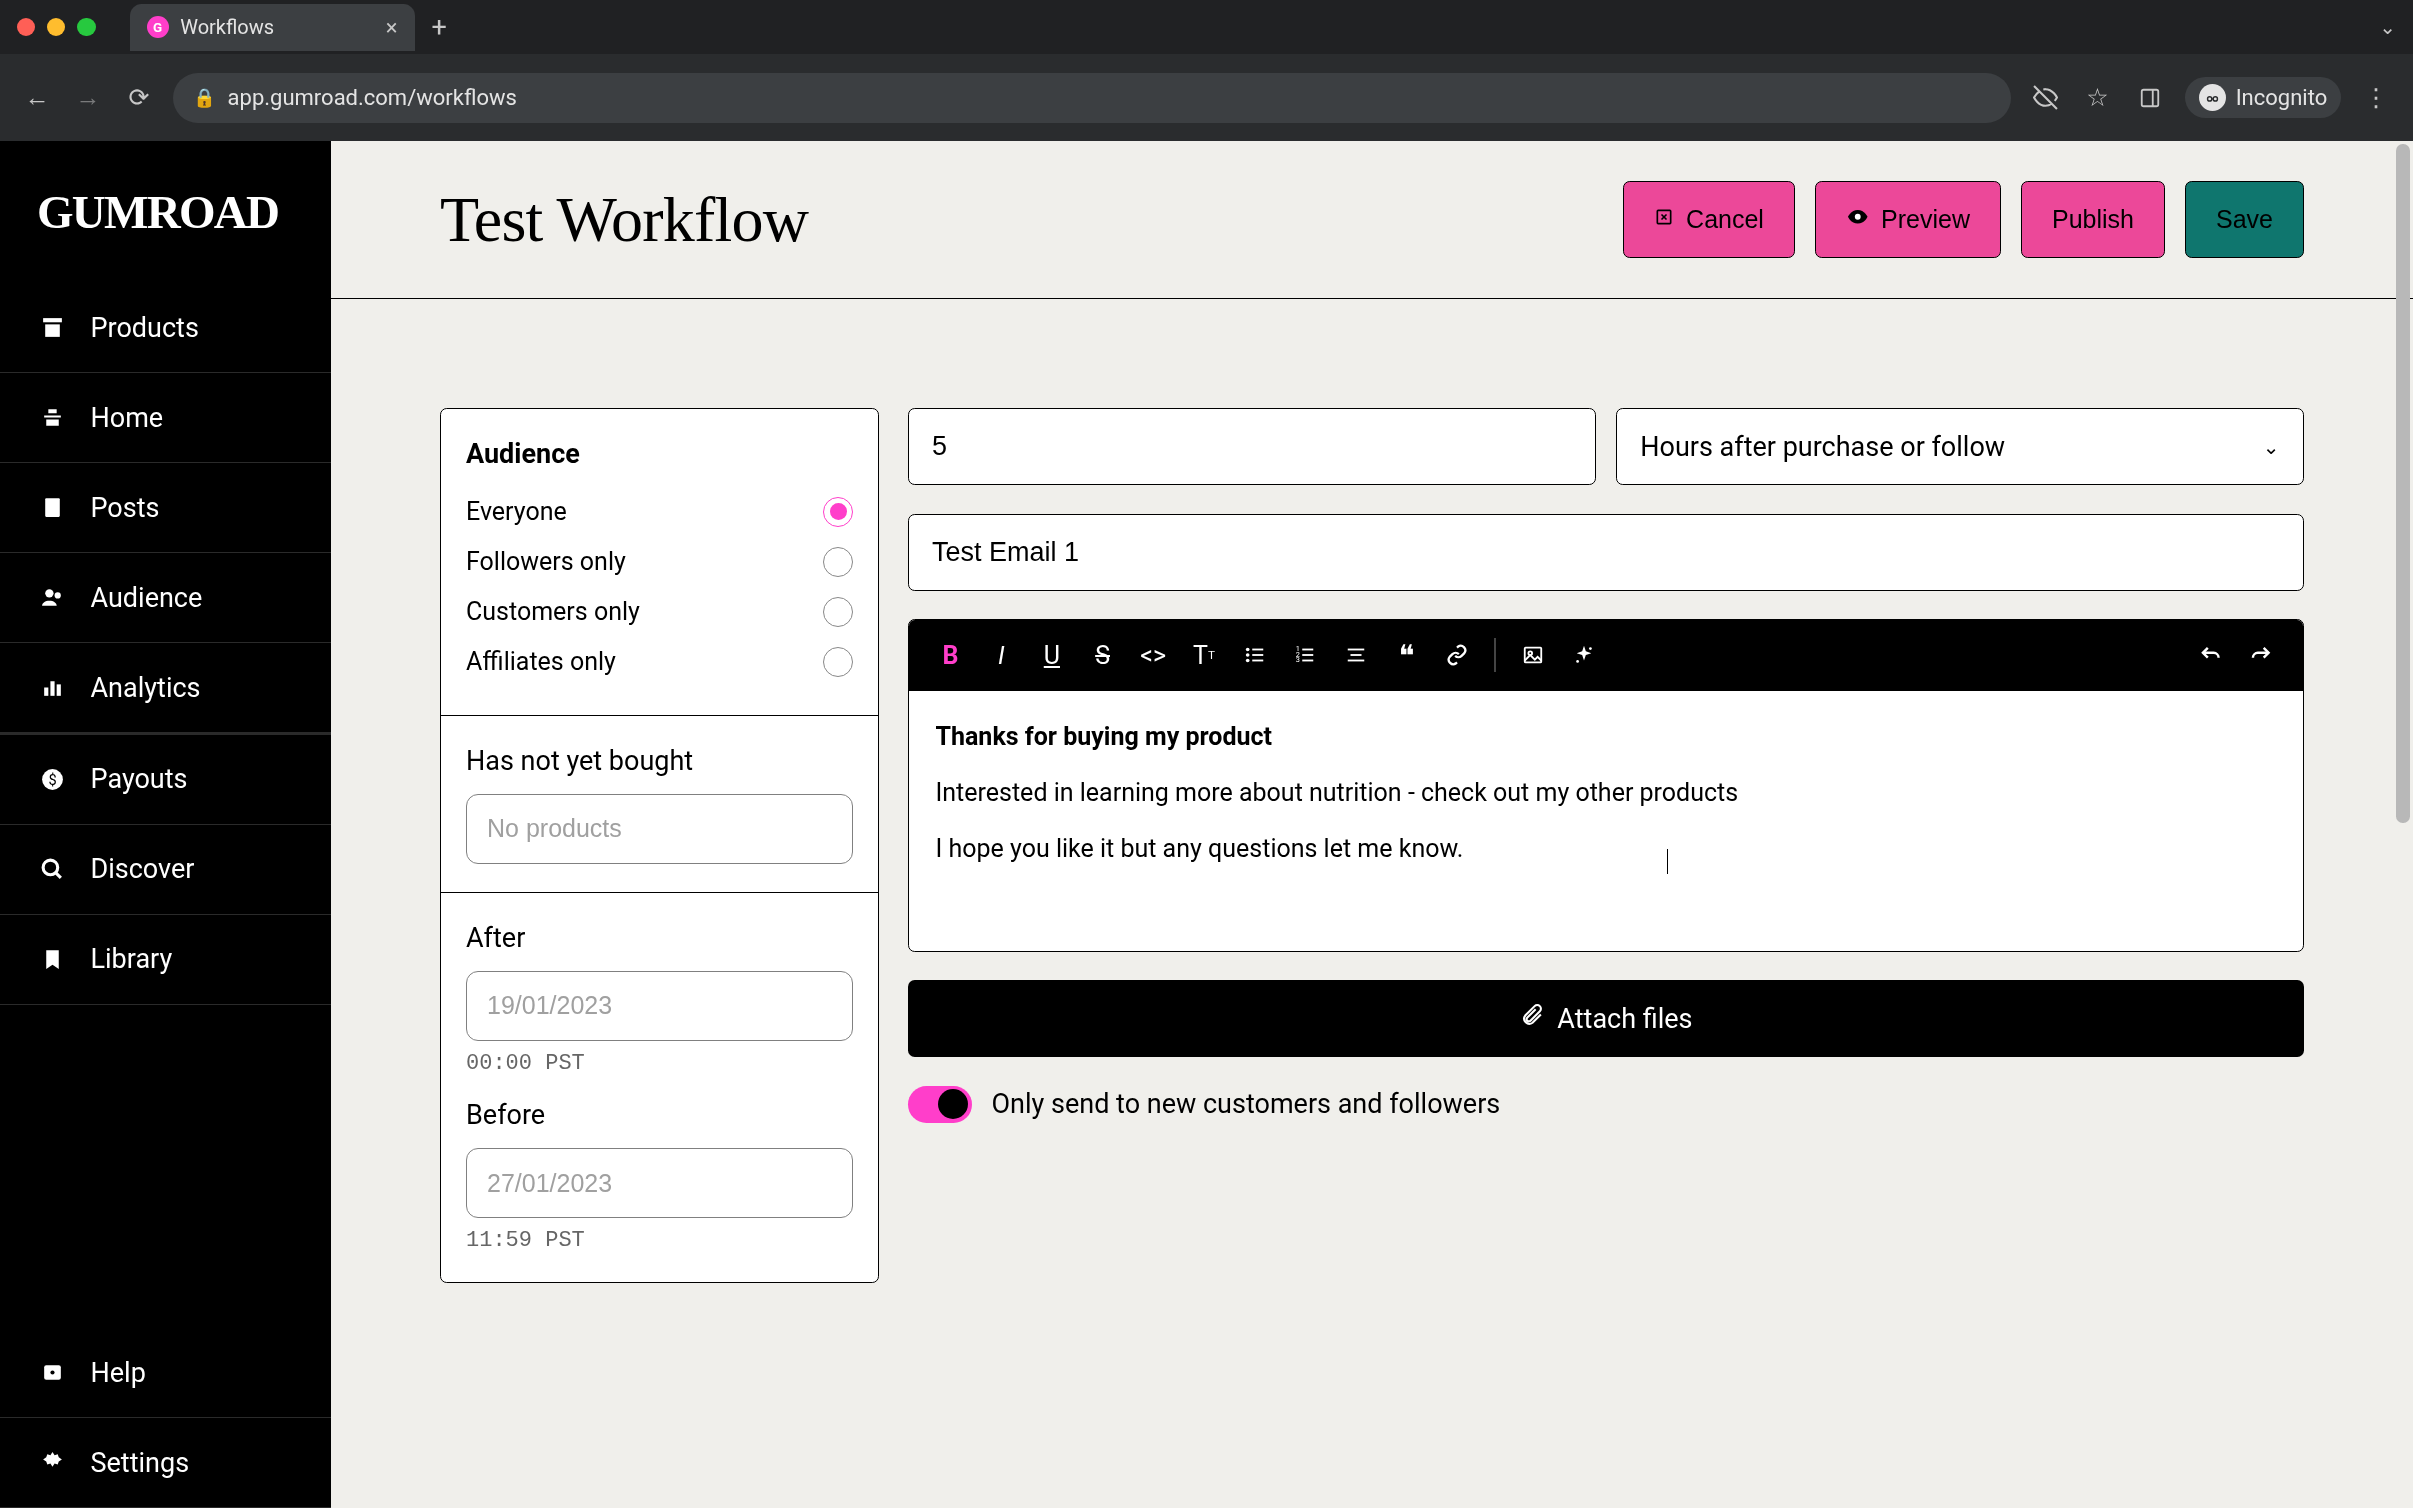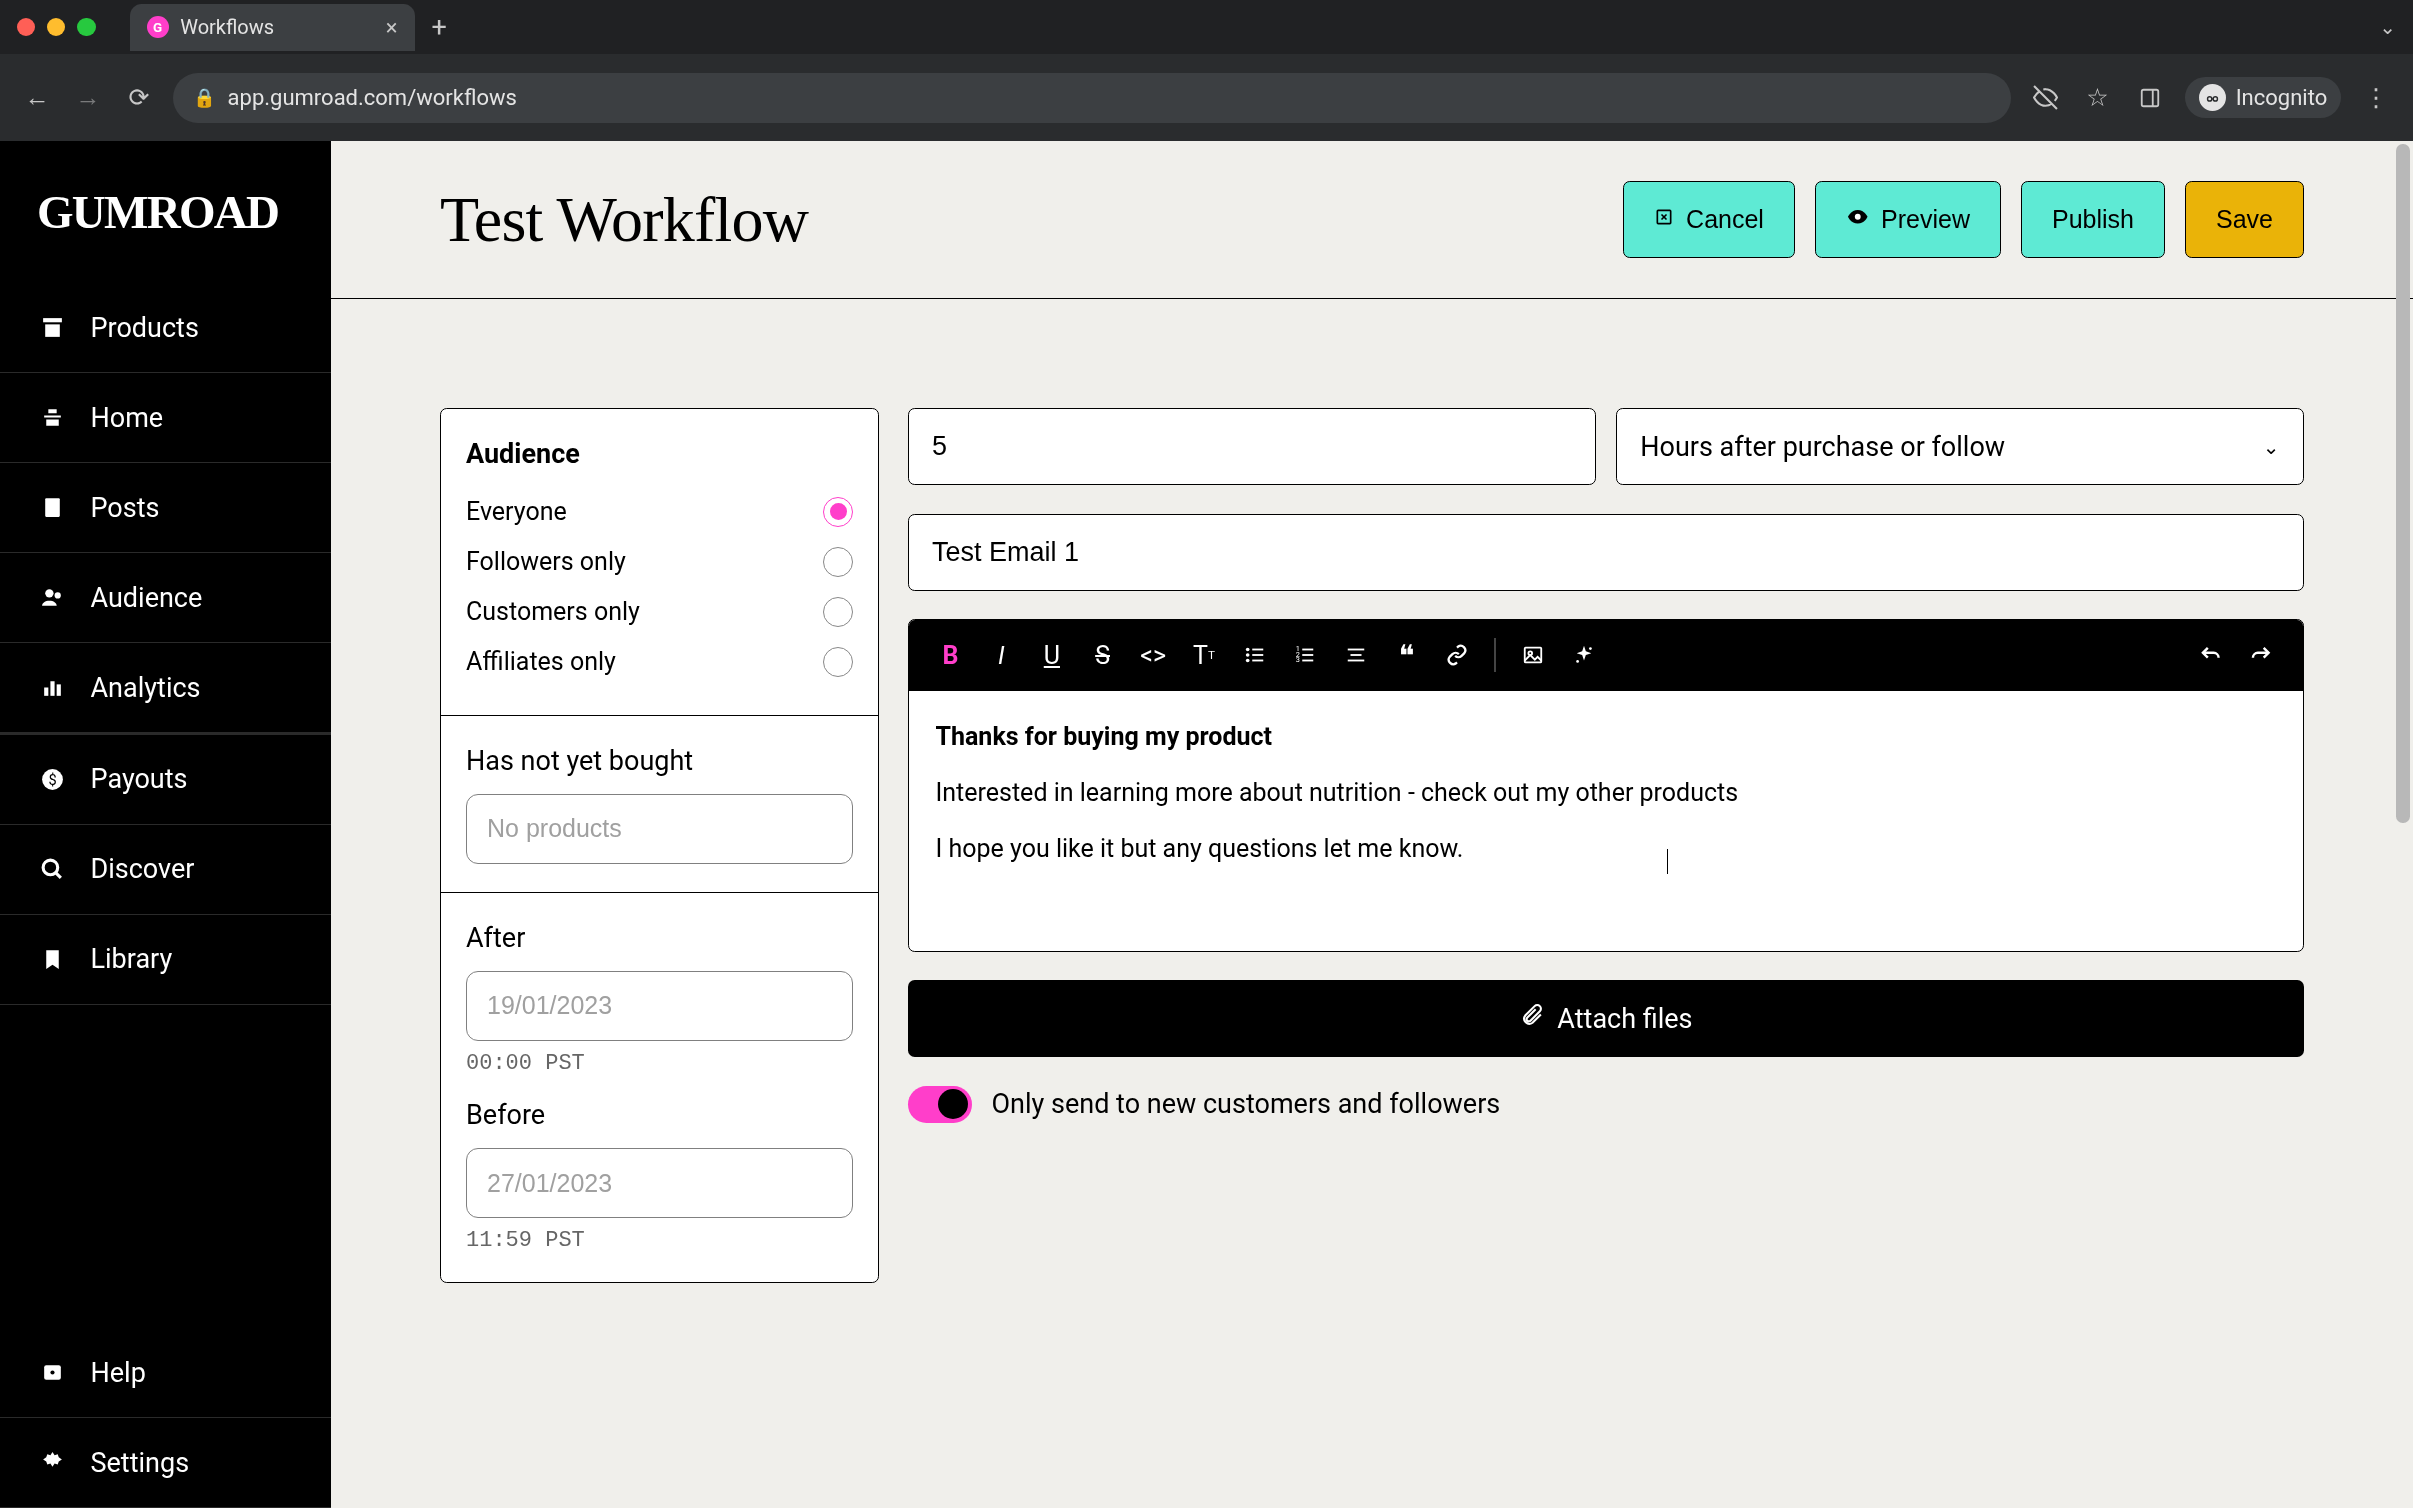--- a/index.html
+++ b/index.html
@@ -39,22 +39,22 @@
   .nav-item .icon-wrap { width: 30px; height: 30px; display: flex; align-items: center; justify-content: center; font-size: 25px; }
   .nav-spacer { flex: 1; }
 
   .main { flex: 1; background: #f0efeb; display: flex; flex-direction: column; overflow-y: auto; position: relative; }
   .scrollbar-track { position: absolute; right: 0; top: 0; bottom: 0; width: 20px; background: transparent; }
   .scrollbar-thumb { position: absolute; right: 3.4px; top: 3.4px; width: 13.4px; height: 679px; background: #b8b8b8; border-radius: 6.7px; }
 
   .header { display: flex; align-items: center; padding: 40px 109px; border-bottom: 0.8px solid #000; }
   .page-title { font-size: 64px; font-weight: 500; font-family: Georgia, "Times New Roman", serif; letter-spacing: -0.8px; }
   .header-actions { margin-left: auto; display: flex; gap: 20px; }
-  .btn { display: flex; align-items: center; justify-content: center; gap: 11.7px; padding: 0 30px; height: 77px; border: 1.7px solid #000; border-radius: 6.7px; background: #5eead4; font-size: 25px; cursor: pointer; }
-  .btn.primary { background: #eab308; border-color: #000; }
+  .btn { display: flex; align-items: center; justify-content: center; gap: 11.7px; padding: 0 30px; height: 77px; border: 1.7px solid #000; border-radius: 6.7px; background: #ec4899; font-size: 25px; cursor: pointer; }
+  .btn.primary { background: #0f766e; border-color: #000; }
   .btn .bicon { font-size: 22px; }
 
   .content { display: flex; gap: 28.5px; padding: 109px; }
 
   
   .panel { width: 439px; border: 1.7px solid #000; border-radius: 6.7px; background: #fff; }
   .panel-section { padding: 28.5px 25px; border-bottom: 1.7px solid #000; }
   .panel-section:last-child { border-bottom: none; }
   .panel-title { font-size: 27px; font-weight: 700; margin-bottom: 17px; }
   .radio-row { display: flex; align-items: center; justify-content: space-between; padding: 10px 0; font-size: 25px; cursor: pointer; }

